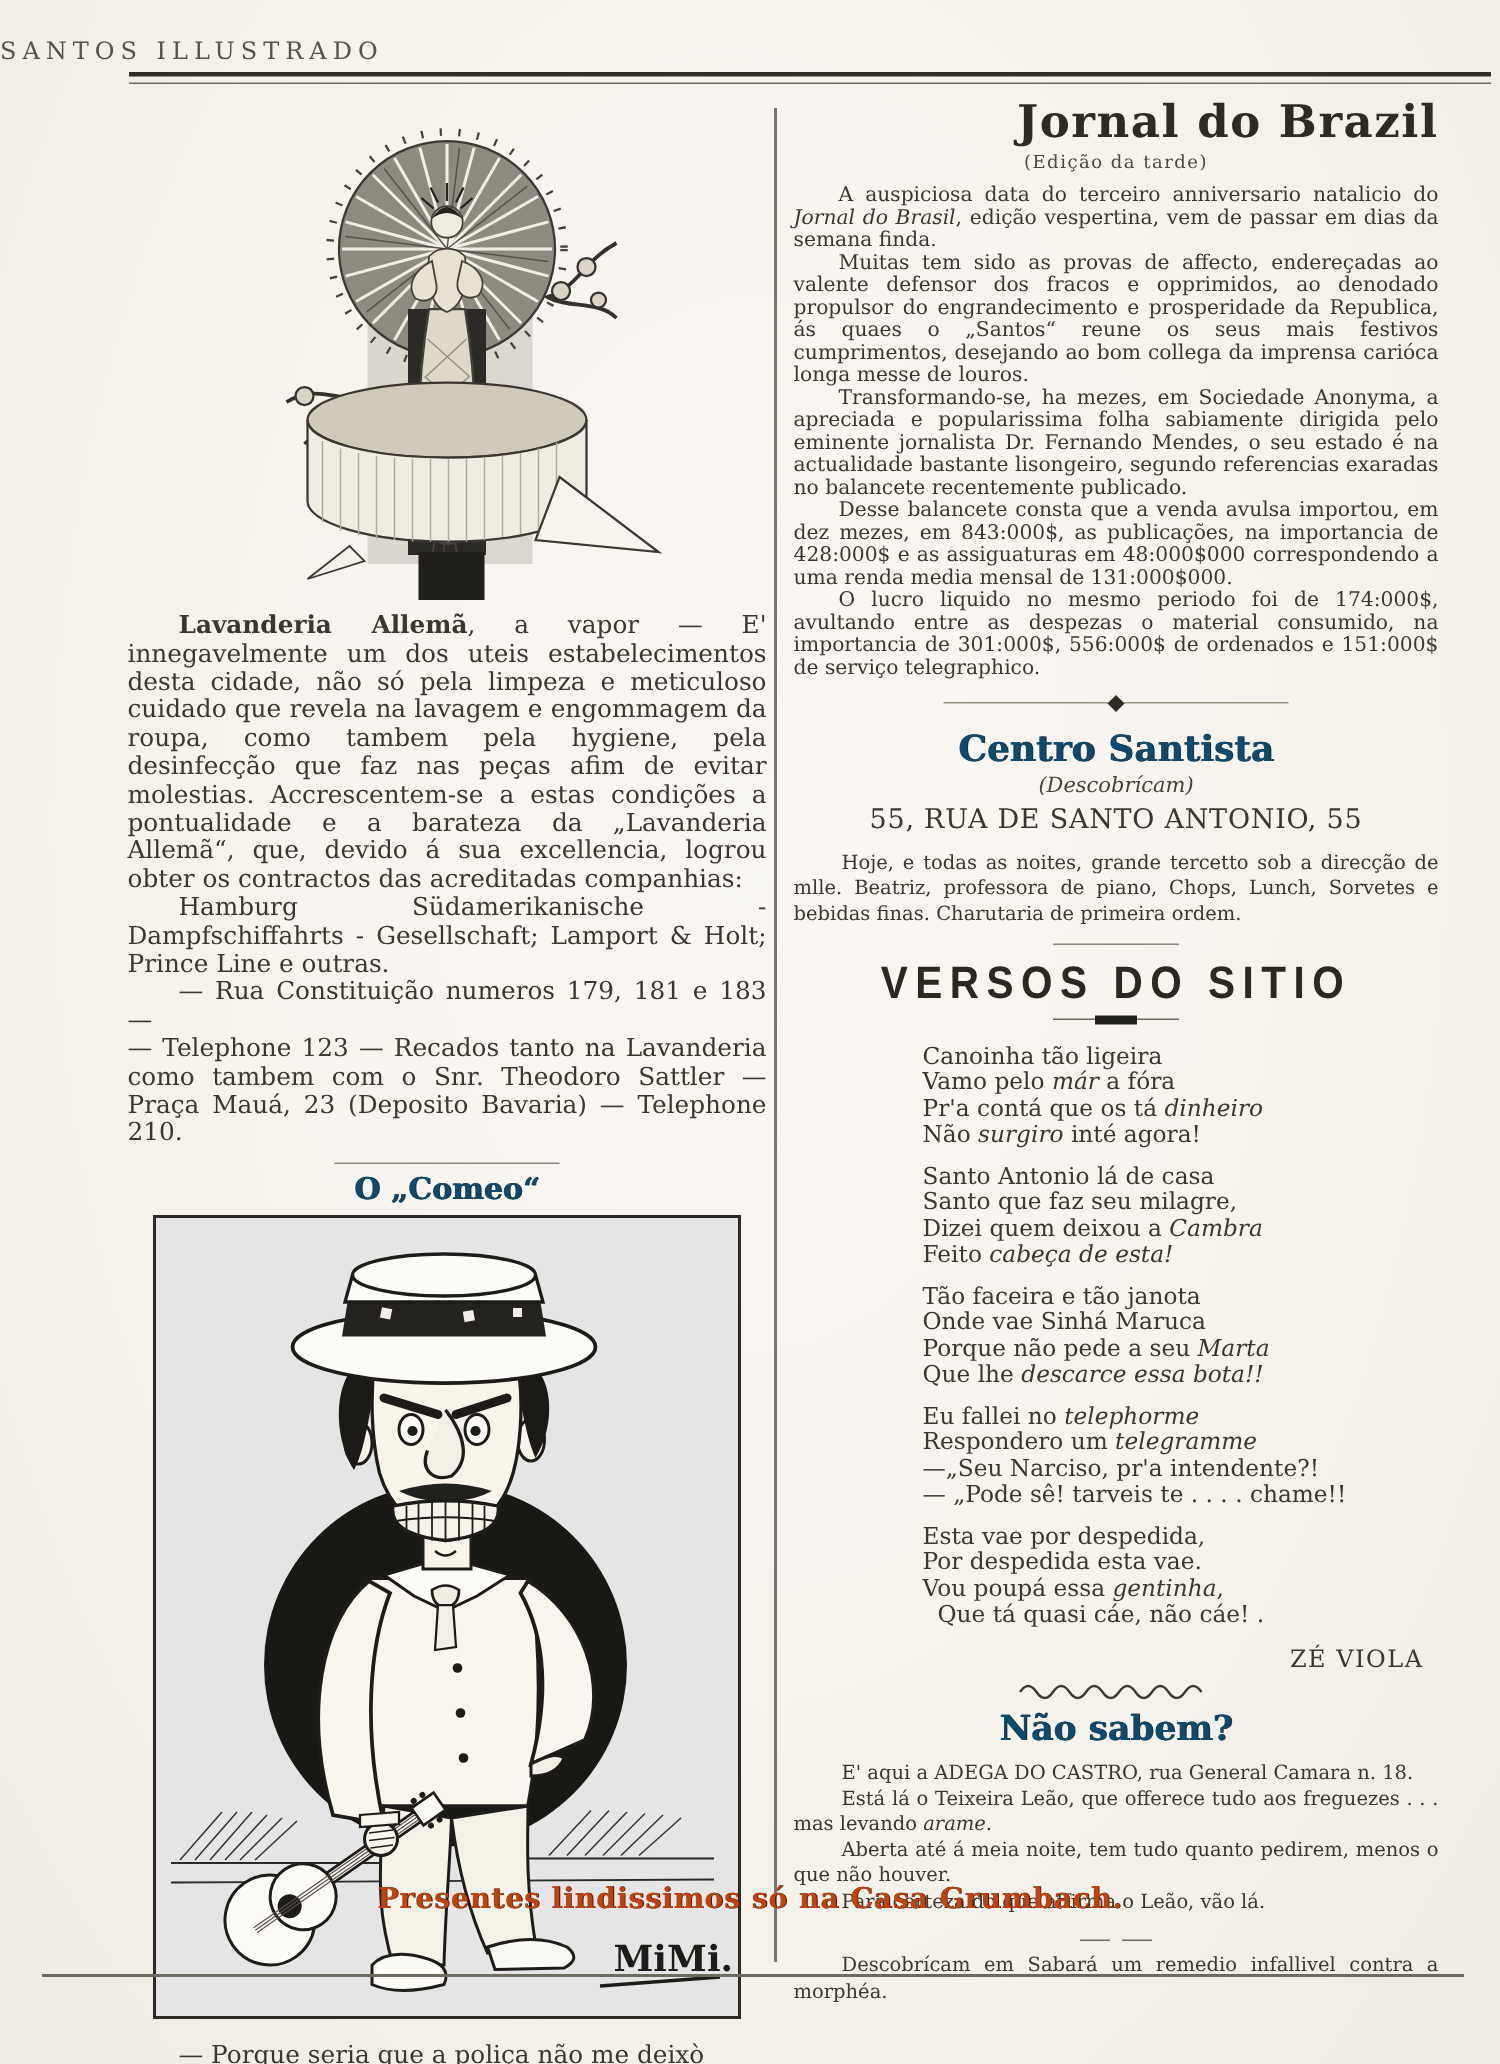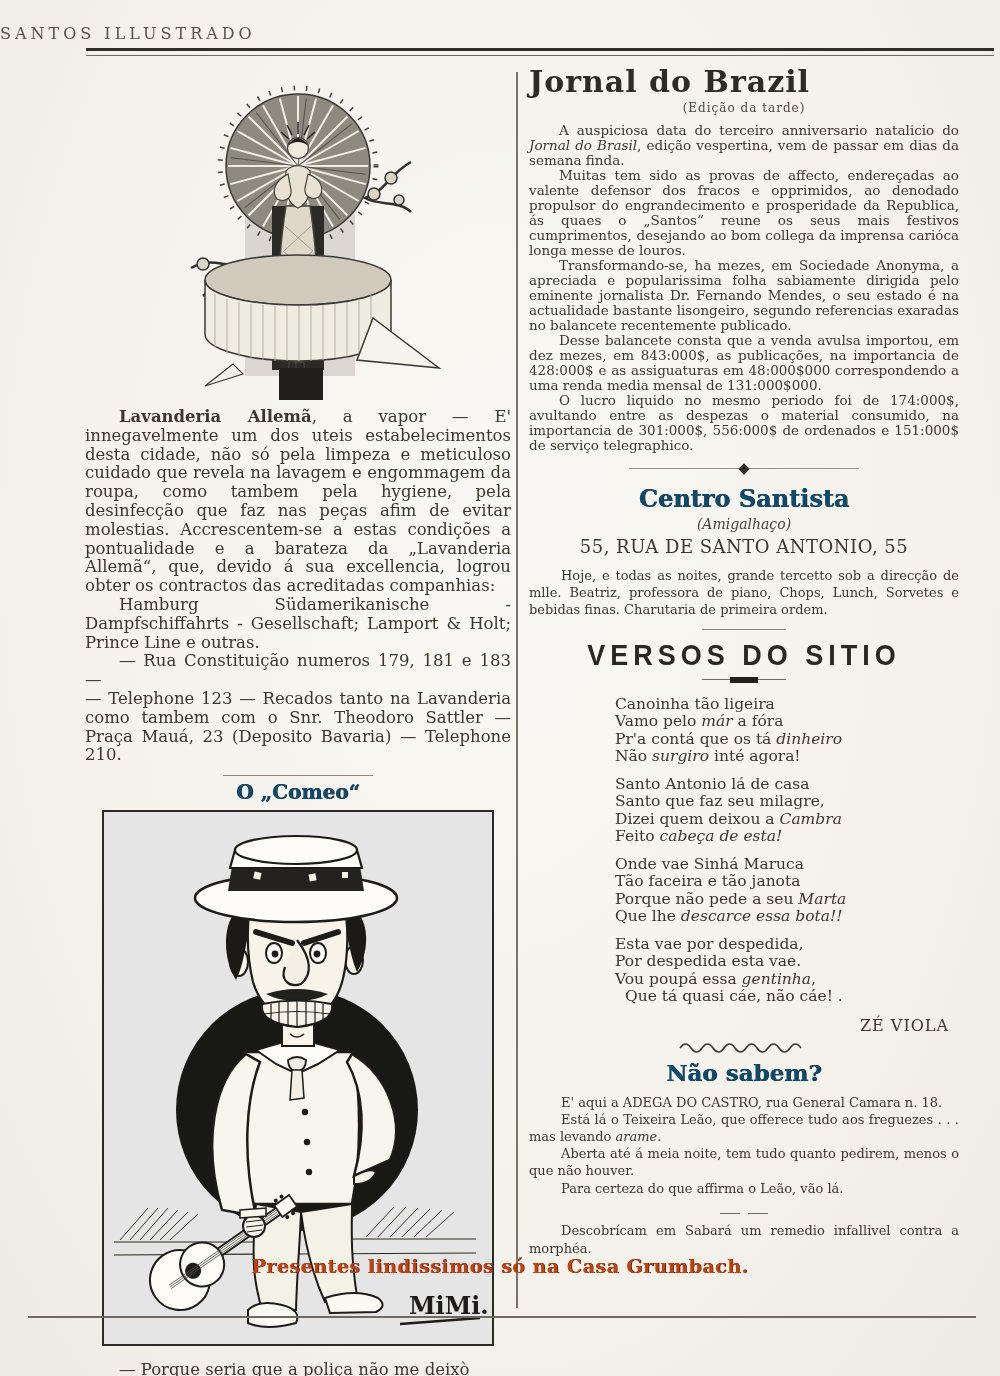--- a/index.html
+++ b/index.html
@@ -31,21 +31,21 @@
   .para.noindent{text-indent:0;}
   .rpara{
     font-size:13.5px;line-height:15px;text-align:justify;
     text-indent:30px;margin:0;
   }
   .mpara{
     font-size:13px;line-height:17.2px;text-align:justify;
     text-indent:32px;margin:0;
   }
   .jornal-title{
-    font-size:30px;font-weight:bold;text-align:left;margin:2px 0 0 0;
+    font-size:30px;font-weight:bold;text-align:right;margin:2px 0 0 0;
     letter-spacing:1px;color:#2e2b25;
   }
   .jornal-subtitle{
     font-size:12px;text-align:center;letter-spacing:1px;margin:2px 0 8px 0;color:#4c4840;
   }
   .ornate{
     font-weight:bold;text-align:center;color:#0c4a6e;
     text-shadow:0.6px 0 0 #2b2822;
   }
   .centro-heading{font-size:24px;margin:10px 0 0 0;}
@@ -352,21 +352,21 @@
   <p class="rpara">Transformando-se, ha mezes, em Sociedade Anonyma, a apreciada e popularissima folha sabiamente dirigida pelo eminente jornalista Dr. Fernando Mendes, o seu estado é na actualidade bastante lisongeiro, segundo referencias exaradas no balancete recentemente publicado.</p>
   <p class="rpara">Desse balancete consta que a venda avulsa importou, em dez mezes, em 843:000$, as publicações, na importancia de 428:000$ e as assiguaturas em 48:000$000 correspondendo a uma renda media mensal de 131:000$000.</p>
   <p class="rpara">O lucro liquido no mesmo periodo foi de 174:000$, avultando entre as despezas o material consumido, na importancia de 301:000$, 556:000$ de ordenados e 151:000$ de serviço telegraphico.</p>
 
   <div class="divider-diamond">
     <div class="dline"></div>
       <div class="dia"></div>
   </div>
 
   <div class="ornate centro-heading">Centro Santista</div>
-  <div class="centro-sub">(Amigalhaço)</div>
+  <div class="centro-sub">(Descobrícam)</div>
   <div class="centro-address">55, RUA DE SANTO ANTONIO, 55</div>
   <p class="mpara">Hoje, e todas as noites, grande tercetto sob a direcção de mlle. Beatriz, professora de piano, Chops, Lunch, Sorvetes e bebidas finas. Charutaria de primeira ordem.</p>
 
   <div class="short-rule narrow"></div>
 
   <div class="versos-heading">VERSOS DO SITIO</div>
   <div class="versos-bar">
       <div class="thin"></div>
       <div class="thick"></div>
     </div>
@@ -378,24 +378,30 @@
       <div class="poem-line">Pr'a contá que os tá <i>dinheiro</i></div>
       <div class="poem-line">Não <i>surgiro</i> inté agora!</div>
     </div>
     <div class="stanza">
       <div class="poem-line">Santo Antonio lá de casa</div>
       <div class="poem-line">Santo que faz seu milagre,</div>
       <div class="poem-line">Dizei quem deixou a <i>Cambra</i></div>
       <div class="poem-line">Feito <i>cabeça de esta!</i></div>
     </div>
     <div class="stanza">
+      <div class="poem-line">Tão faceira e tão janota</div>
       <div class="poem-line">Onde vae Sinhá Maruca</div>
-      <div class="poem-line">Tão faceira e tão janota</div>
       <div class="poem-line">Porque não pede a seu <i>Marta</i></div>
       <div class="poem-line">Que lhe <i>descarce essa bota!!</i></div>
+    </div>
+    <div class="stanza">
+      <div class="poem-line">Eu fallei no <i>telephorme</i></div>
+      <div class="poem-line">Respondero um <i>telegramme</i></div>
+      <div class="poem-line">—„Seu Narciso, pr'a intendente?!</div>
+      <div class="poem-line">— „Pode sê! tarveis te . . . . chame!!</div>
     </div>
     <div class="stanza">
       <div class="poem-line">Esta vae por despedida,</div>
       <div class="poem-line">Por despedida esta vae.</div>
       <div class="poem-line">Vou poupá essa <i>gentinha</i>,</div>
       <div class="poem-line ind">Que tá quasi cáe, não cáe! .</div>
     </div>
   </div>
   <div class="poem-signature">ZÉ VIOLA</div>
 

